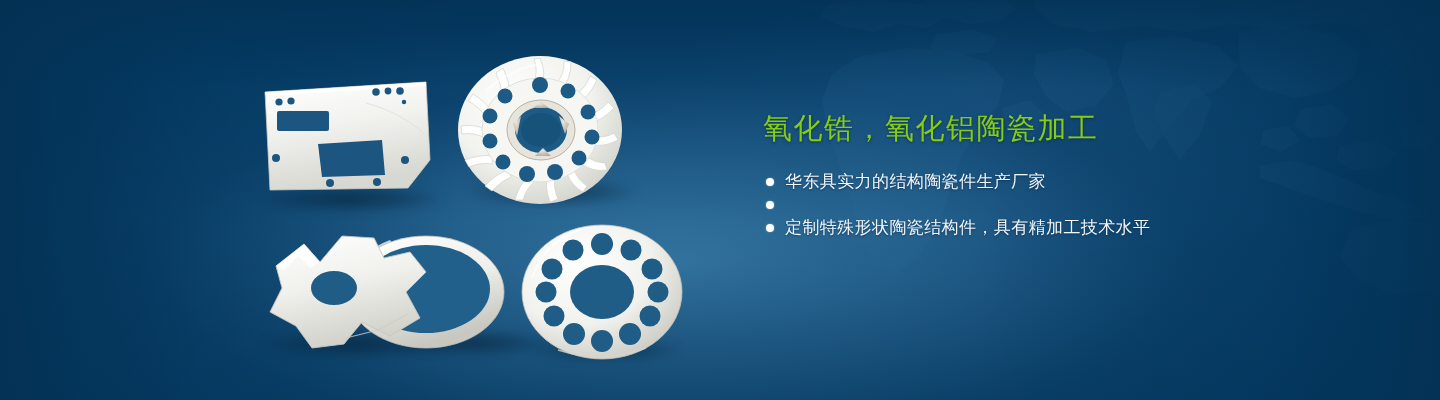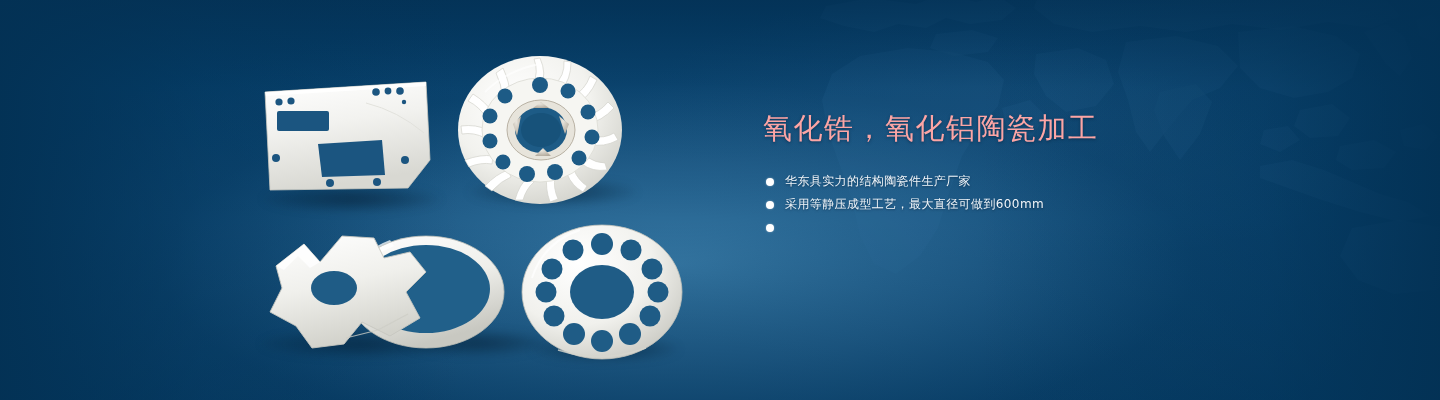--- a/index.html
+++ b/index.html
@@ -64,21 +64,21 @@
   
   .copy {
     position: absolute;
     left: 763px;
     top: 108px;
     width: 620px;
   }
   .headline {
     font-size: 29px;
     line-height: 40px;
-    color: #fca5a5;
+    color: #84cc16;
     letter-spacing: 1.5px;
     font-weight: 400;
     text-shadow: 0 1px 3px rgba(0,30,55,0.55);
     white-space: nowrap;
   }
   .bullets {
     list-style: none;
     margin: 22px 0 0 3px;
     padding: 0;
   }
@@ -91,21 +91,21 @@
   .dot {
     flex: 0 0 auto;
     width: 8px;
     height: 8px;
     border-radius: 50%;
     background: #ffffff;
     margin-right: 11px;
     box-shadow: 0 0 2px rgba(255,255,255,0.45);
   }
   .btext {
-    font-size: 12px;
+    font-size: 17px;
     line-height: 23px;
     color: #f2f6fa;
     letter-spacing: 0.4px;
     white-space: nowrap;
     text-shadow: 0 1px 2px rgba(0,28,52,0.5);
   }
 </style>
 </head>
 <body>
 
@@ -313,21 +313,21 @@
 
   <div class="copy">
     <div class="headline">氧化锆，氧化铝陶瓷加工</div>
     <ul class="bullets">
       <li class="bullet">
         <span class="dot"></span>
         <span class="btext">华东具实力的结构陶瓷件生产厂家</span>
       </li>
       <li class="bullet">
         <span class="dot"></span>
-        <span class="btext">采用等静压成型工艺，最大直径可做到600mm</span>
       </li>
       <li class="bullet">
         <span class="dot"></span>
+        <span class="btext">定制特殊形状陶瓷结构件，具有精加工技术水平</span>
       </li>
     </ul>
   </div>
 
 </div>
 
 </body></html>

